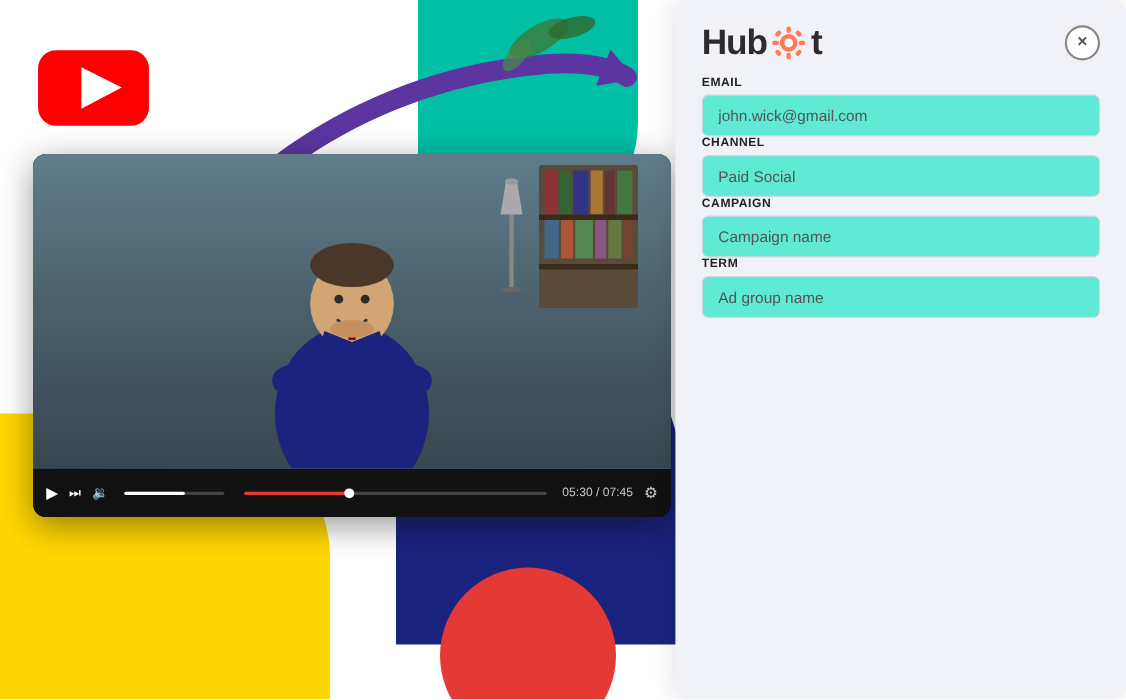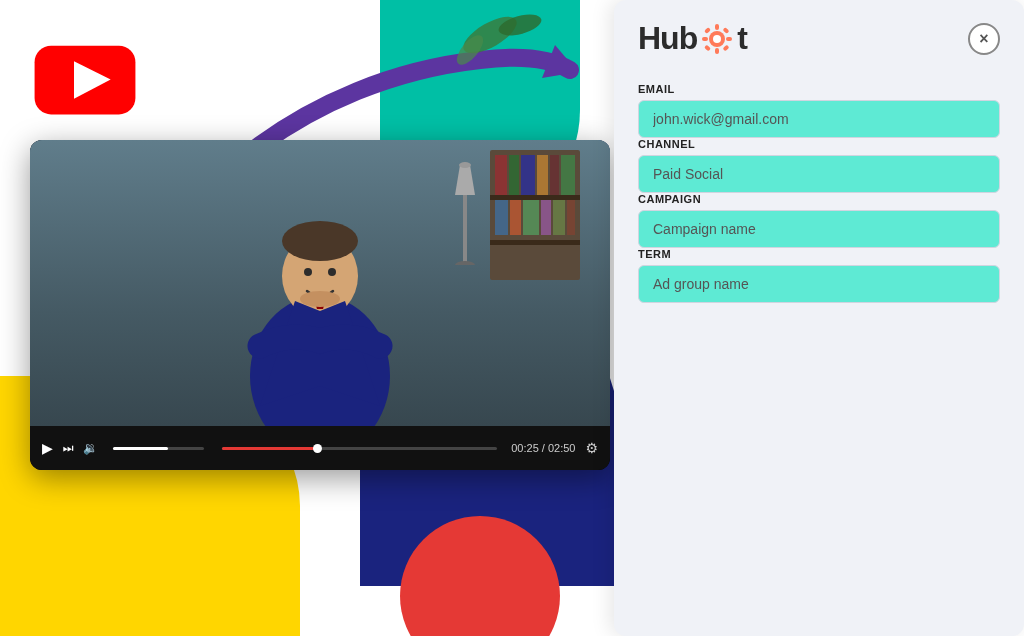--- a/index.html
+++ b/index.html
@@ -194,21 +194,21 @@
 
     .form-container {
       padding: 20px 24px 24px 24px;
     }
 
     
     .hubspot-header {
       display: flex;
       align-items: center;
       justify-content: space-between;
-      margin-bottom: 26px;
+      margin-bottom: 12px;
     }
 
     .hubspot-logo {
       display: flex;
       align-items: center;
       gap: 2px;
     }
 
     .hs-text {
       font-size: 32px;
@@ -360,21 +360,21 @@
       <span class="ctrl-btn" style="font-size:12px;">🔉</span>
       <div class="progress-bar">
         <div style="width:60%;height:100%;background:#fff;border-radius:2px;"></div>
       </div>
       <div class="progress-bar" style="flex:3;">
         <div class="progress-fill">
           <div class="progress-dot"></div>
         </div>
       </div>
       <span class="time-display">
-        <span>00:25</span> / <span>02:50</span>
+        <span>05:30</span> / <span>07:45</span>
       </span>
       <span class="settings-btn">⚙</span>
     </div>
   </div>
 </div>
 
 <div class="right-panel">
   <div class="form-container">
 
     <div class="hubspot-header">

